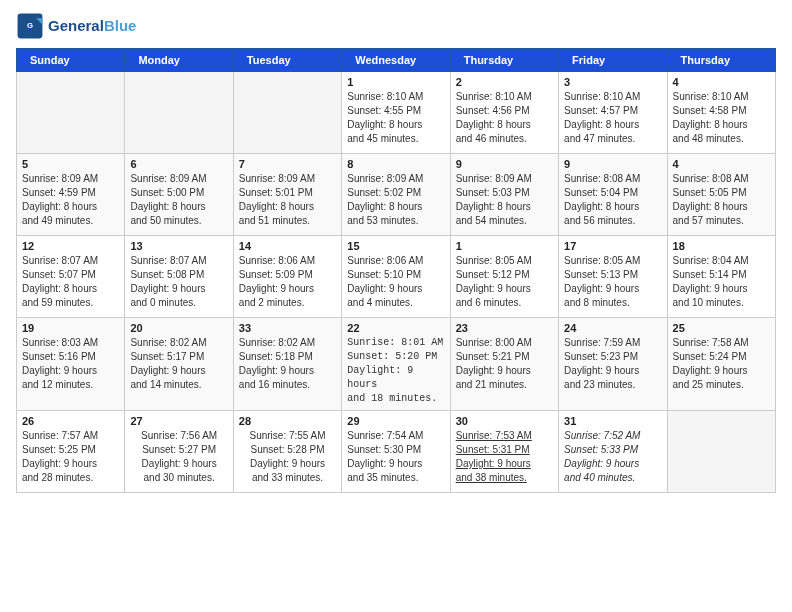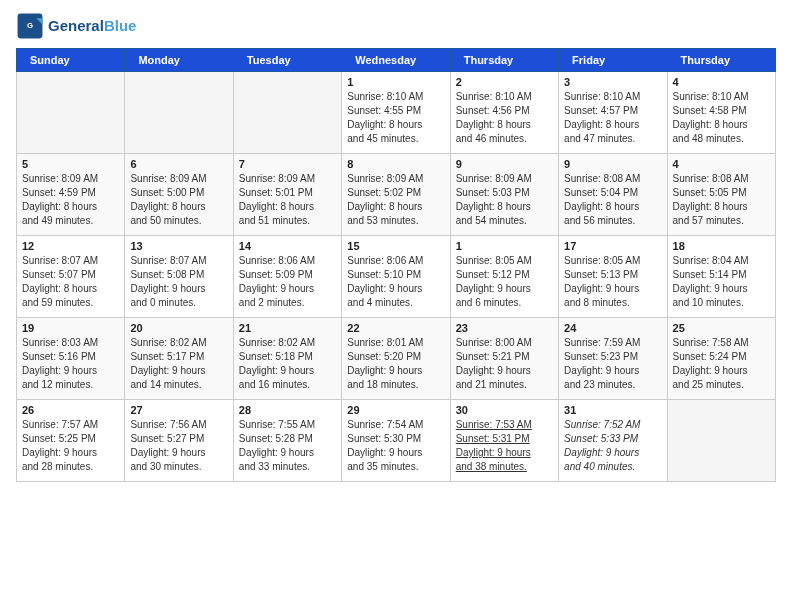--- a/index.html
+++ b/index.html
@@ -274,29 +274,29 @@
 and 12 minutes.</div>
           </td>
           <td>
             <span class="day-num">20</span>
             <div class="day-info" style="white-space: pre-line;">Sunrise: 8:02 AM
 Sunset: 5:17 PM
 Daylight: 9 hours
 and 14 minutes.</div>
           </td>
           <td>
-            <span class="day-num">21</span>
+            <span class="day-num">33</span>
             <div class="day-info" style="white-space: pre-line;">Sunrise: 8:02 AM
 Sunset: 5:18 PM
 Daylight: 9 hours
 and 16 minutes.</div>
           </td>
           <td>
             <span class="day-num">22</span>
-            <div class="day-info" style="white-space: pre-line;">Sunrise: 8:01 AM
+            <div class="day-info" style="white-space: pre-line; font-family: Liberation Mono, monospace;">Sunrise: 8:01 AM
 Sunset: 5:20 PM
 Daylight: 9 hours
 and 18 minutes.</div>
           </td>
           <td>
             <span class="day-num">23</span>
             <div class="day-info" style="white-space: pre-line;">Sunrise: 8:00 AM
 Sunset: 5:21 PM
 Daylight: 9 hours
 and 21 minutes.</div>
@@ -319,28 +319,28 @@
         <tr>
           <td>
             <span class="day-num">26</span>
             <div class="day-info" style="white-space: pre-line;">Sunrise: 7:57 AM
 Sunset: 5:25 PM
 Daylight: 9 hours
 and 28 minutes.</div>
           </td>
           <td>
             <span class="day-num">27</span>
-            <div class="day-info" style="white-space: pre-line;">Sunrise: 7:56 AM
+            <div class="day-info" style="white-space: pre-line; text-align: center;">Sunrise: 7:56 AM
 Sunset: 5:27 PM
 Daylight: 9 hours
 and 30 minutes.</div>
           </td>
           <td>
             <span class="day-num">28</span>
-            <div class="day-info" style="white-space: pre-line;">Sunrise: 7:55 AM
+            <div class="day-info" style="white-space: pre-line; text-align: center;">Sunrise: 7:55 AM
 Sunset: 5:28 PM
 Daylight: 9 hours
 and 33 minutes.</div>
           </td>
           <td>
             <span class="day-num">29</span>
             <div class="day-info" style="white-space: pre-line;">Sunrise: 7:54 AM
 Sunset: 5:30 PM
 Daylight: 9 hours
 and 35 minutes.</div>

